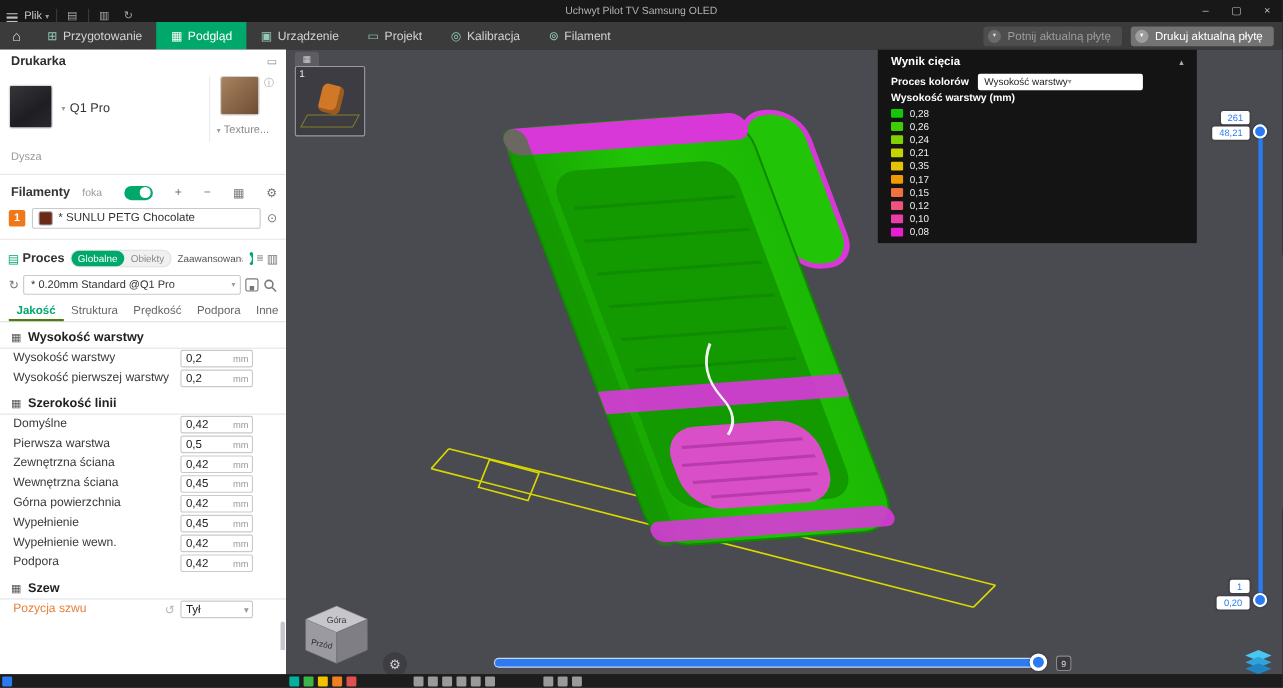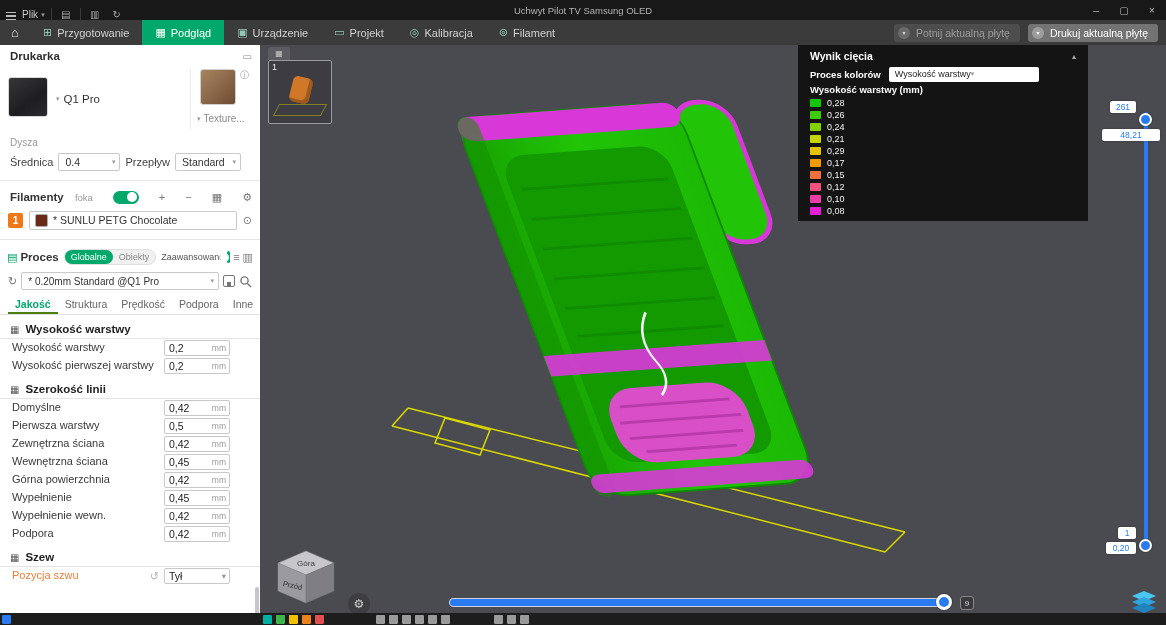--- a/index.html
+++ b/index.html
@@ -209,32 +209,20 @@
     <div class="plate-thumb"></div>
     <div class="plate-info">ⓘ</div>
     <div class="plate-name">
       <span class="caret">▾</span>
       <span>Texture...</span>
     </div>
   </div>
 
   <div class="dysza">Dysza</div>
 
-  <div class="nozrow">
-    <span>Średnica</span>
-    <span class="sel w64">
-      <span>0.4</span>
-      <span class="caret">▾</span>
-    </span>
-    <span>Przepływ</span>
-    <span class="sel w68">
-      <span>Standard</span>
-      <span class="caret">▾</span>
-    </span>
-  </div>
 
   <div class="hr"></div>
 
   <div class="filhead">
     <span>Filamenty</span>
     <span class="rgrp">
       <span class="mini">foka</span>
       <span class="tg">
           <i></i>
         </span>
@@ -318,21 +306,21 @@
       <span>Szerokość linii</span>
     </div>
     <div class="srow">
       <span class="lbl">Domyślne</span>
       <span class="val">
         <span class="v">0,42</span>
         <span class="u">mm</span>
       </span>
     </div>
     <div class="srow">
-      <span class="lbl">Pierwsza warstwy</span>
+      <span class="lbl">Pierwsza warstwa</span>
       <span class="val">
         <span class="v">0,5</span>
         <span class="u">mm</span>
       </span>
     </div>
     <div class="srow">
       <span class="lbl">Zewnętrzna ściana</span>
       <span class="val">
         <span class="v">0,42</span>
         <span class="u">mm</span>
@@ -466,21 +454,21 @@
     <div class="lg-row">
         <span class="chip" style="background: rgb(132, 209, 3);"></span>
         <span class="lg-v">0,24</span>
       </div>
     <div class="lg-row">
         <span class="chip" style="background: rgb(198, 212, 0);"></span>
         <span class="lg-v">0,21</span>
       </div>
     <div class="lg-row">
         <span class="chip" style="background: rgb(230, 195, 0);"></span>
-        <span class="lg-v">0,29</span>
+        <span class="lg-v">0,35</span>
       </div>
     <div class="lg-row">
         <span class="chip" style="background: rgb(240, 155, 0);"></span>
         <span class="lg-v">0,17</span>
       </div>
     <div class="lg-row">
         <span class="chip" style="background: rgb(240, 112, 64);"></span>
         <span class="lg-v">0,15</span>
       </div>
     <div class="lg-row">
@@ -494,21 +482,21 @@
     <div class="lg-row">
         <span class="chip" style="background: rgb(232, 30, 210);"></span>
         <span class="lg-v">0,08</span>
       </div>
   </div>
 
   <div class="vtrack"></div>
   <div class="vhandle" style="left:879px;top:68px"></div>
   <div class="vhandle" style="left:879px;top:494px"></div>
   <div class="vbadge" style="left:850px;top:56px;width:26px">261</div>
-  <div class="vbadge" style="left:842px;top:84px;width:58px">48,21</div>
+  <div class="vbadge" style="left:842px;top:70px;width:34px">48,21</div>
   <div class="vbadge" style="left:858px;top:482px;width:18px">1</div>
   <div class="vbadge" style="left:846px;top:497px;width:30px">0,20</div>
 
   <div class="htrack"></div>
   <div class="hhandle"></div>
   <div class="hbadge">9</div>
 
   <svg class="cube" width="68" height="60" viewBox="0 0 68 60">
     <polygon points="34,4 62,16 34,28 6,16" fill="#c7c7cb" stroke="#88888e" stroke-width="0.5"></polygon>
     <polygon points="6,16 34,28 34,56 6,44" fill="#9a9aa0" stroke="#88888e" stroke-width="0.5"></polygon>

